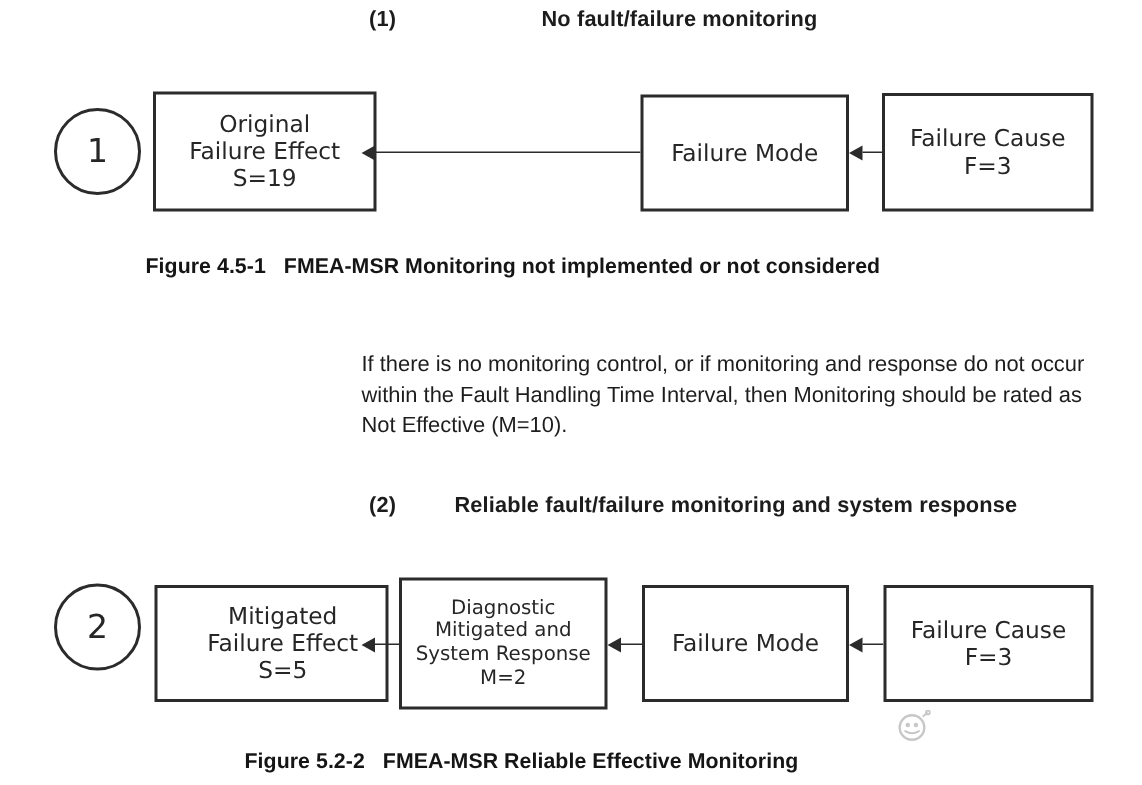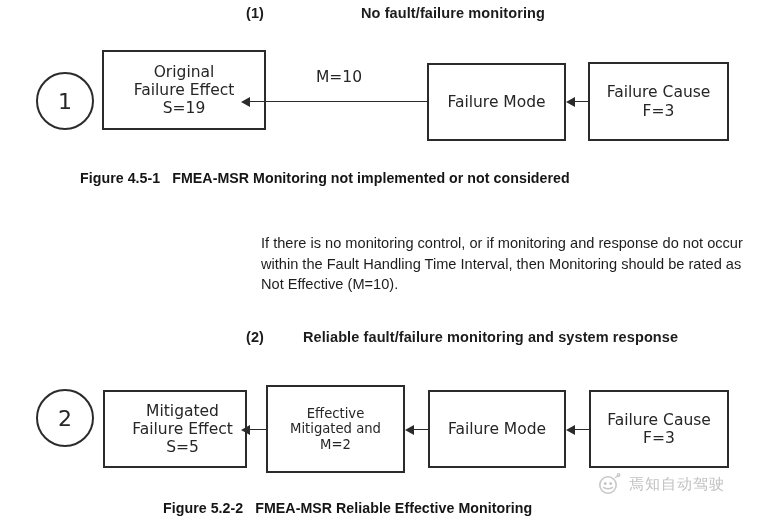--- a/index.html
+++ b/index.html
@@ -130,70 +130,70 @@
 
 <div class="abs sect-num" style="left:246px; top:5px;">(1)</div>
 <div class="abs sect-title" style="left:316px; top:5px;margin-left:45px;">No fault/failure monitoring</div>
 
 <div class="abs" style="left:0; top:0; width:761px; height:160px;">
 
   <div class="abs idx-circle" style="left:36px; top:72px; width:58px; height:58px;">
     <span>1</span>
   </div>
 
-  <div class="abs node-box box-lg" style="left:102px; top:50px; width:164px; height:80px;">
+  <div class="abs node-box box-lg" style="left:102px; top:61px; width:149px; height:80px;">
     <span class="ln">Original</span>
     <span class="ln">Failure Effect</span>
     <span class="ln">S=19</span>
   </div>
 
-  <div class="abs arrow-label" style="left:253px; top:68px; width:172px;">M=10</div>
   <div class="abs arrow-line" style="left:250px; top:101px; width:177px;"></div>
   <div class="abs arrow-head" style="left:241px; top:96.5px;"></div>
 
   <div class="abs node-box box-lg" style="left:427px; top:63px; width:139px; height:78px;">
     <span class="ln">Failure Mode</span>
   </div>
 
   <div class="abs arrow-line" style="left:575px; top:101px; width:14px;"></div>
   <div class="abs arrow-head" style="left:566px; top:96.5px;"></div>
 
   <div class="abs node-box box-lg" style="left:588px; top:62px; width:141px; height:79px;">
     <span class="ln">Failure Cause</span>
     <span class="ln">F=3</span>
   </div>
 </div>
 
-<div class="abs fig-cap" style="left:80px; top:170px;text-align:right;">
+<div class="abs fig-cap" style="left:97px; top:170px;text-align:right;">
   <span>Figure 4.5-1</span><span class="cap-gap"></span><span>FMEA-MSR Monitoring not implemented or not considered</span>
 </div>
 
-<div class="abs para" style="left:261px; top:233px;">If there is no monitoring control, or if monitoring and response do not occur within the Fault Handling Time Interval, then Monitoring should be rated as Not Effective (M=10).</div>
+<div class="abs para" style="left:241px; top:233px;">If there is no monitoring control, or if monitoring and response do not occur within the Fault Handling Time Interval, then Monitoring should be rated as Not Effective (M=10).</div>
 
 <div class="abs sect-num" style="left:246px; top:329px;">(2)</div>
 <div class="abs sect-title" style="left:303px; top:329px;">Reliable fault/failure monitoring and system response</div>
 
 <div class="abs" style="left:0; top:365px; width:761px; height:115px;">
 
   <div class="abs idx-circle" style="left:36px; top:24px; width:58px; height:58px;">
     <span>2</span>
   </div>
 
-  <div class="abs node-box box-lg" style="left:103px; top:25px; width:144px; height:78px;padding-left:15px;">
+  <div class="abs node-box box-lg" style="left:103px; top:25px; width:156px; height:78px;padding-left:15px;">
     <span class="ln">Mitigated</span>
     <span class="ln">Failure Effect</span>
     <span class="ln">S=5</span>
   </div>
 
   <div class="abs arrow-line" style="left:250px; top:64px; width:17px;"></div>
   <div class="abs arrow-head" style="left:241px; top:59.5px;"></div>
 
   <div class="abs node-box box-sm" style="left:266px; top:20px; width:139px; height:88px;">
-    <span class="ln">Effective</span>
+    <span class="ln">Diagnostic</span>
     <span class="ln">Mitigated and</span>
+    <span class="ln">System Response</span>
     <span class="ln">M=2</span>
   </div>
 
   <div class="abs arrow-line" style="left:414px; top:64px; width:14px;"></div>
   <div class="abs arrow-head" style="left:405px; top:59.5px;"></div>
 
   <div class="abs node-box box-lg" style="left:428px; top:25px; width:138px; height:78px;">
     <span class="ln">Failure Mode</span>
   </div>
 
@@ -210,18 +210,17 @@
   <span>
     <svg class="wm-logo" viewBox="0 0 26 22" aria-hidden="true">
       <circle cx="12" cy="12" r="8.2" fill="none" stroke="#9a9a9a" stroke-width="1.6"></circle>
       <circle cx="9.2" cy="10.4" r="1.5" fill="#9a9a9a"></circle>
       <circle cx="14.6" cy="10.4" r="1.5" fill="#9a9a9a"></circle>
       <path d="M7.5 14.4 Q12 17.2 16.6 14.4" fill="none" stroke="#9a9a9a" stroke-width="1.4" stroke-linecap="round"></path>
       <path d="M19.6 4.4 l2.4 -2.0" fill="none" stroke="#9a9a9a" stroke-width="1.3" stroke-linecap="round"></path>
       <circle cx="22.6" cy="2.0" r="1.3" fill="none" stroke="#9a9a9a" stroke-width="1.2"></circle>
     </svg>
   </span>
-  <span class="wm-text">焉知自动驾驶</span>
 </div>
 
 <div class="abs fig-cap" style="left:163px; top:500px;">
   <span>Figure 5.2-2</span><span class="cap-gap"></span><span>FMEA-MSR Reliable Effective Monitoring</span>
 </div>
 
 </body></html>

